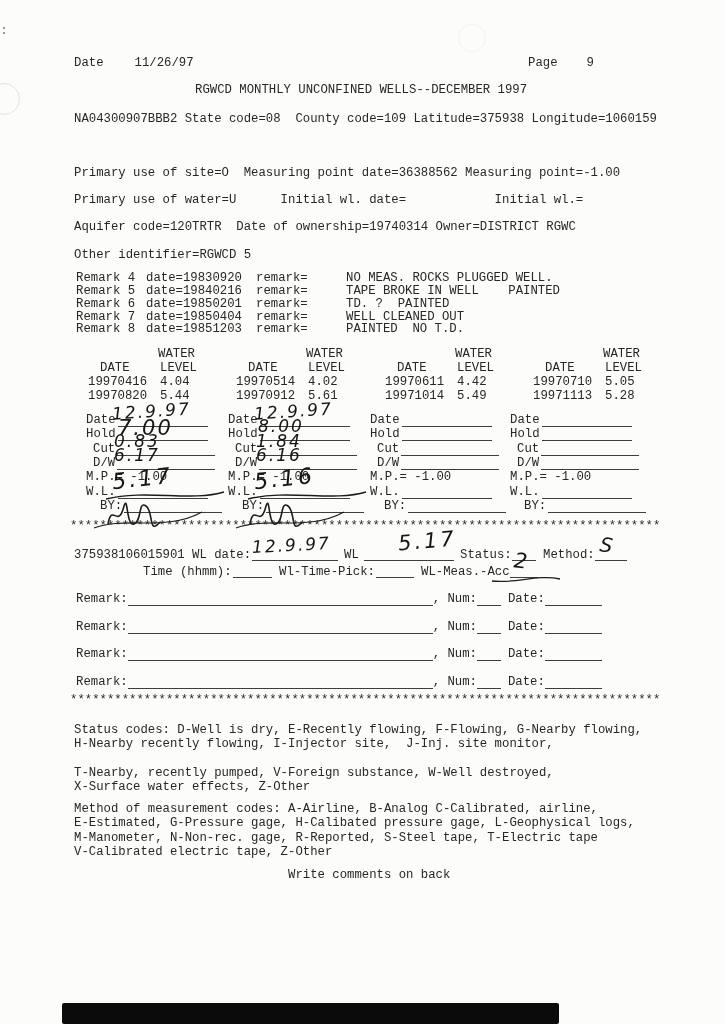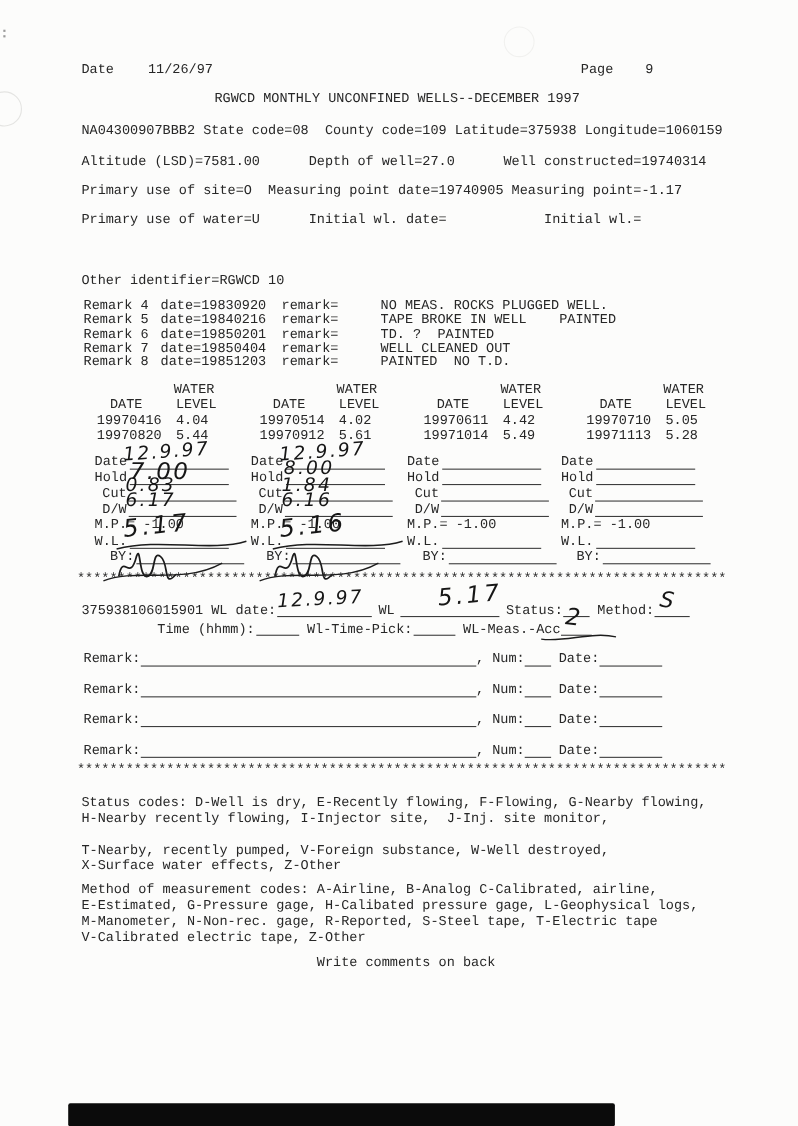--- a/index.html
+++ b/index.html
@@ -32,24 +32,24 @@
   <div class="artifact" style="left:-12px;top:83px;width:30px;height:30px;border:1.5px solid #e4e4e2;"></div>
   <div class="artifact" style="left:458px;top:24px;width:26px;height:26px;border:1.5px solid #f1f1ef;"></div>
   <div style="position:absolute;left:3px;top:27px;width:2px;height:2px;background:#9a9a9a;box-shadow:0 5px 0 #9a9a9a;"></div>
 
   <div class="t" style="top:57px;left:74px;"><span class="cell">Date</span><span class="cell" style="width:31px;"></span><span class="cell">11/26/97</span></div>
   <div class="t" style="top:57px;left:528px;"><span class="cell">Page</span><span class="cell" style="width:29px;"></span><span class="cell">9</span></div>
 
   <div class="t" style="top:84px;left:195px;">RGWCD MONTHLY UNCONFINED WELLS--DECEMBER 1997</div>
 
   <div class="t" style="top:113px;left:74px;">NA04300907BBB2 State code=08  County code=109 Latitude=375938 Longitude=1060159</div>
-  <div class="t" style="top:141px;left:74px;">Altitude (LSD)=7581.00      Depth of well=27.0      Well constructed=19740314</div>
-  <div class="t" style="top:167px;left:74px;">Primary use of site=O  Measuring point date=19740905 Measuring point=-1.17</div>
+  <div class="t" style="top:167px;left:74px;">Primary use of site=O  Measuring point date=36388562 Measuring point=-1.00</div>
   <div class="t" style="top:194px;left:74px;">Primary use of water=U      Initial wl. date=            Initial wl.=</div>
-  <div class="t" style="top:249px;left:74px;">Other identifier=RGWCD 10</div>
+  <div class="t" style="top:221px;left:74px;">Aquifer code=120TRTR  Date of ownership=19740314 Owner=DISTRICT RGWC</div>
+  <div class="t" style="top:249px;left:74px;">Other identifier=RGWCD 5</div>
 
   <div class="row" style="top:271px;left:76px;"><span class="cell" style="width:70px;">Remark 4</span><span class="cell" style="width:110px;font-family:Liberation Mono, monospace;"><span>date=</span><span>19830920</span></span><span class="cell" style="width:90px;">remark=</span><span class="cell">NO MEAS. ROCKS PLUGGED WELL.</span></div>
   <div class="row" style="top:284px;left:76px;"><span class="cell" style="width:70px;">Remark 5</span><span class="cell" style="width:110px;"><span>date=</span><span>19840216</span></span><span class="cell" style="width:90px;">remark=</span><span class="cell">TAPE BROKE IN WELL    PAINTED</span></div>
   <div class="row" style="top:297px;left:76px;"><span class="cell" style="width:70px;">Remark 6</span><span class="cell" style="width:110px;"><span>date=</span><span>19850201</span></span><span class="cell" style="width:90px;">remark=</span><span class="cell">TD. ?  PAINTED</span></div>
   <div class="row" style="top:310px;left:76px;"><span class="cell" style="width:70px;">Remark 7</span><span class="cell" style="width:110px;"><span>date=</span><span>19850404</span></span><span class="cell" style="width:90px;">remark=</span><span class="cell">WELL CLEANED OUT</span></div>
   <div class="row" style="top:322px;left:76px;"><span class="cell" style="width:70px;">Remark 8</span><span class="cell" style="width:110px;"><span>date=</span><span>19851203</span></span><span class="cell" style="width:90px;">remark=</span><span class="cell">PAINTED  NO T.D.</span></div>
 
   <div class="wlg" style="left:88px;">
     <span style="left:70px;top:0;">WATER</span>
     <span style="left:12px;top:14px;">DATE</span>

